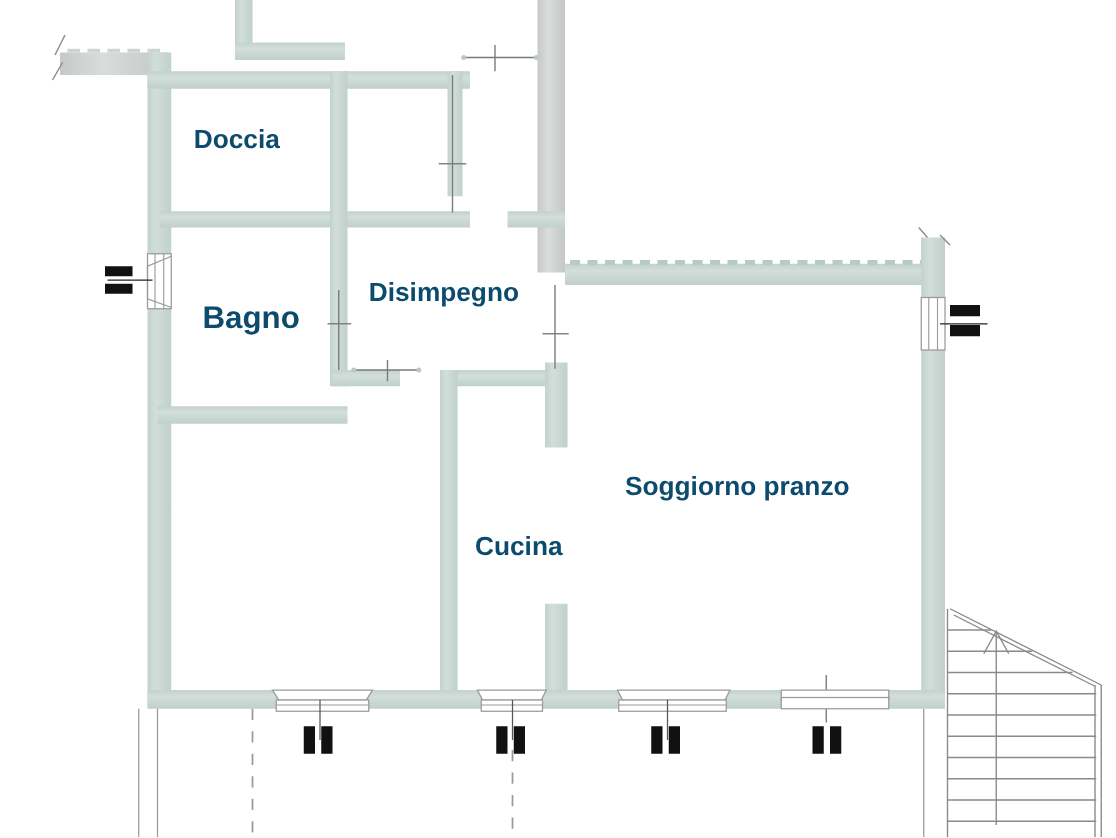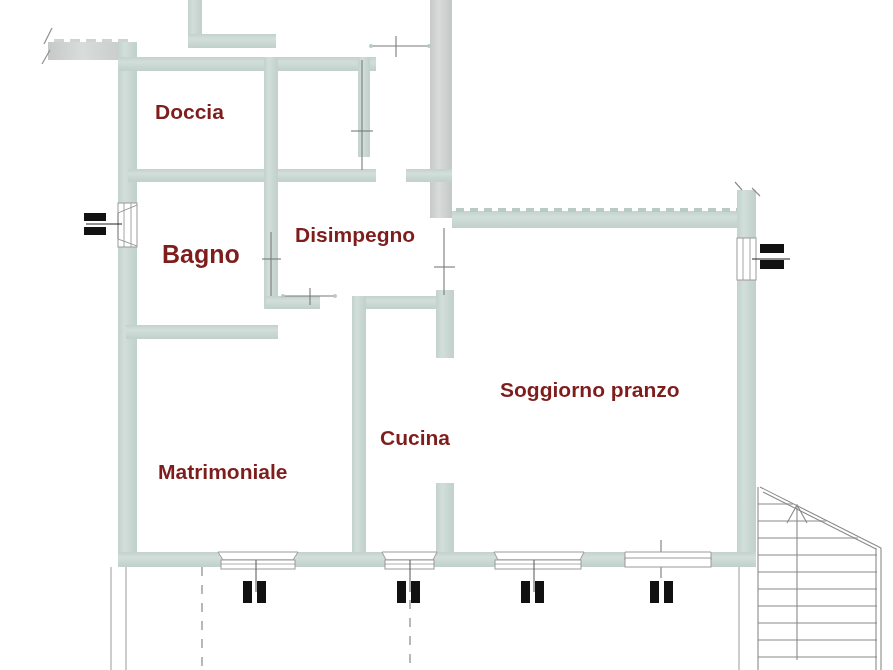--- a/index.html
+++ b/index.html
@@ -11,21 +11,21 @@
   #plan-root{
     position:relative;
     width:893px;height:670px;
     background:#ffffff;
   }
   #plan-svg{display:block;width:893px;height:670px;}
   .room-label{
     position:absolute;
     font-family:"Liberation Sans", sans-serif;
     font-weight:bold;
-    color:#7f1d1d;
+    color:#0c4a6e;
     white-space:pre;
     line-height:1.12;
     letter-spacing:0px;
     user-select:none;
   }
 </style>
 </head>
 <body>
 
 <div id="plan-root">
@@ -261,18 +261,17 @@
   <div class="room-label" style="left:155px;top:100px;font-size:21px;">Doccia</div>
 
 
   <div class="room-label" style="left:162px;top:240px;font-size:25px;">Bagno</div>
 
   <div class="room-label" style="left:500px;top:378px;font-size:21px;">Soggiorno pranzo</div>
 
   <div class="room-label" style="left:295px;top:223px;font-size:21px;">Disimpegno</div>
 
   <div class="room-label" style="left:158px;top:413px;font-size:21px;">
-    <div>Matrimoniale</div>
   </div>
 
   <div class="room-label" style="left:380px;top:426px;font-size:21px;">Cucina</div>
 
 </div>
 
 </body></html>

